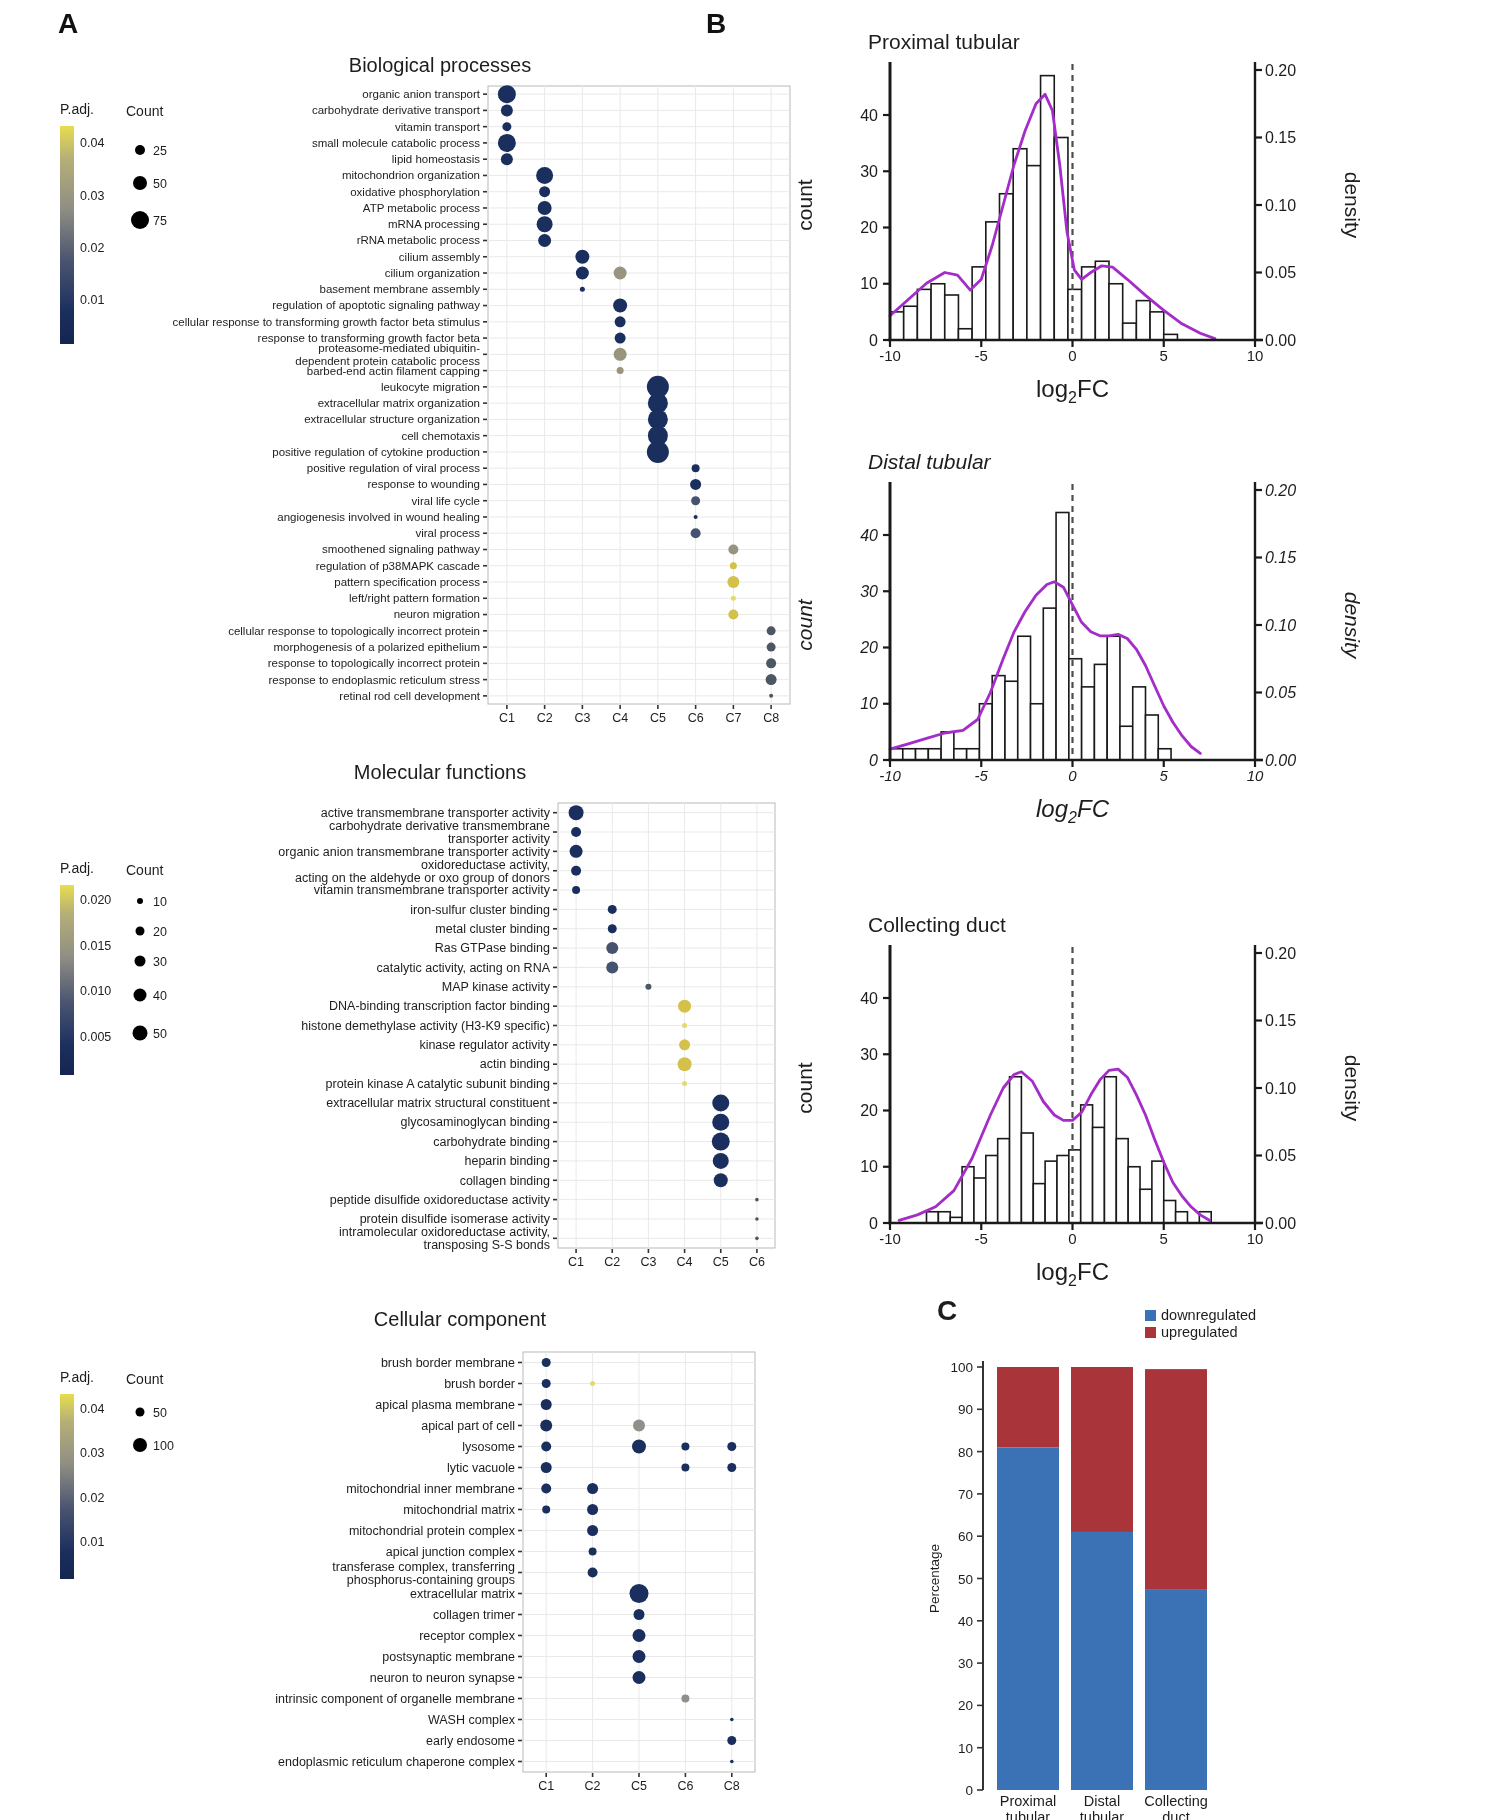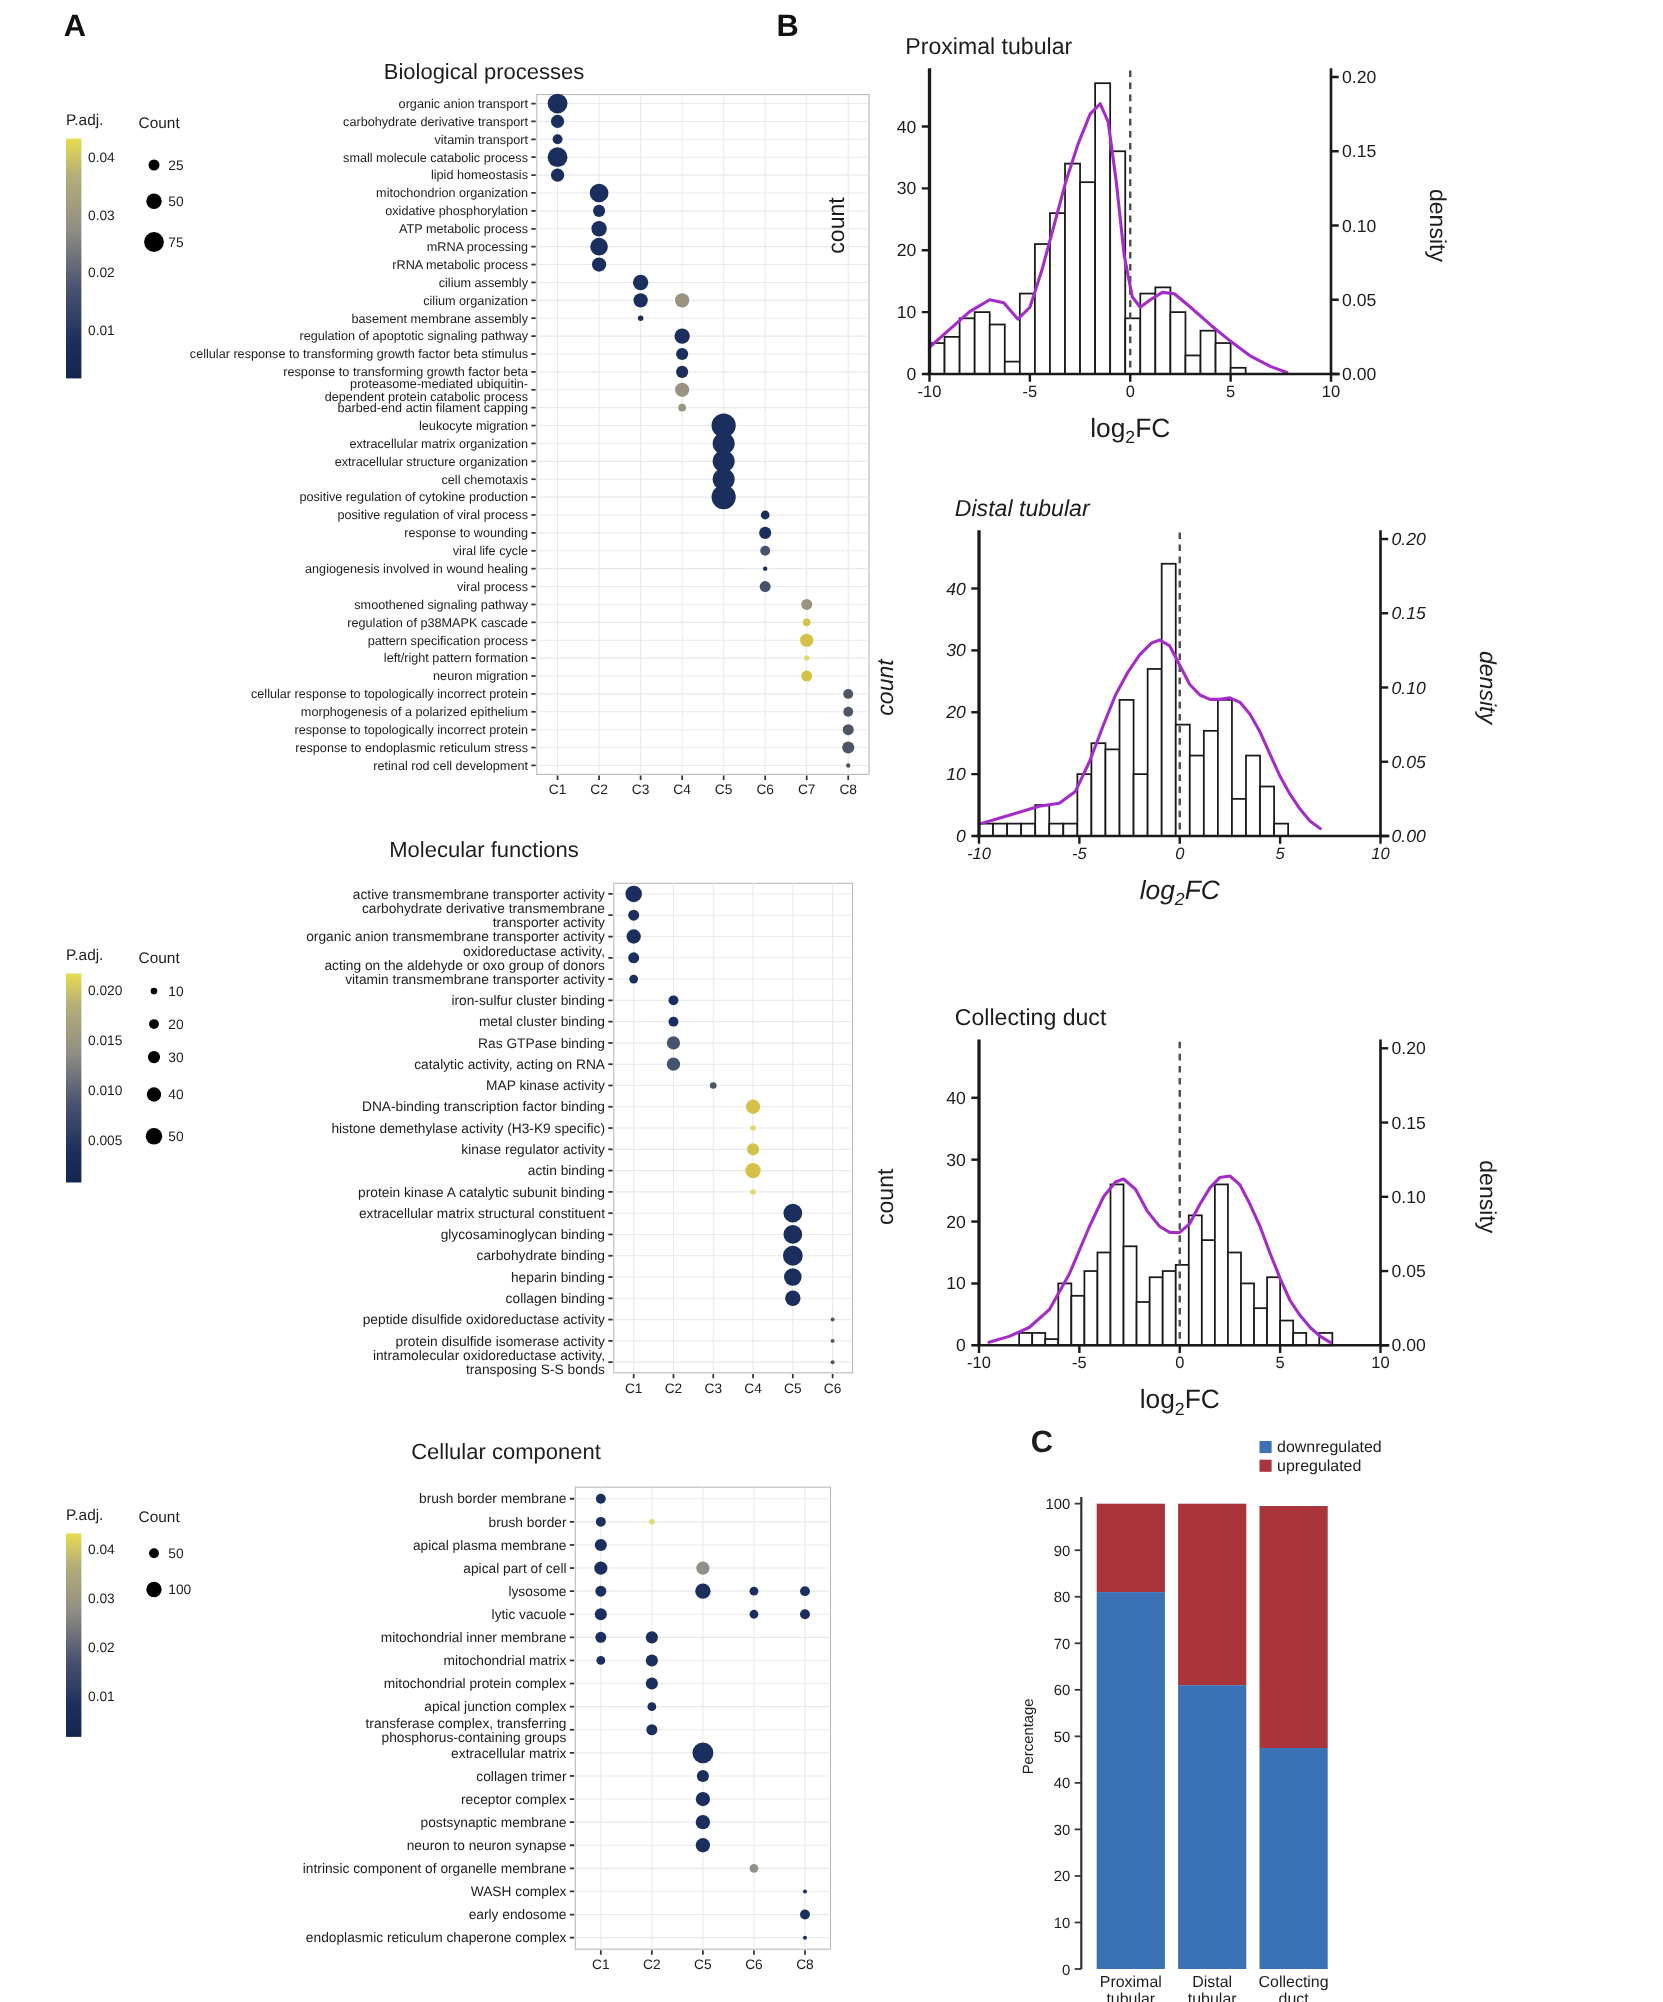--- a/index.html
+++ b/index.html
@@ -482,21 +482,21 @@
       <line x1="552.6" y1="481" x2="552.6" y2="485" stroke="#333" stroke-width="1.6"></line>
       <text x="552.6" y="498" font-size="12.5" text-anchor="middle" font-family="&quot;Liberation Sans&quot;, sans-serif">C2</text>
       <line x1="599" y1="481" x2="599" y2="485" stroke="#333" stroke-width="1.6"></line>
       <text x="599" y="498" font-size="12.5" text-anchor="middle" font-family="&quot;Liberation Sans&quot;, sans-serif">C5</text>
       <line x1="645.4" y1="481" x2="645.4" y2="485" stroke="#333" stroke-width="1.6"></line>
       <text x="645.4" y="498" font-size="12.5" text-anchor="middle" font-family="&quot;Liberation Sans&quot;, sans-serif">C6</text>
       <line x1="691.8" y1="481" x2="691.8" y2="485" stroke="#333" stroke-width="1.6"></line>
       <text x="691.8" y="498" font-size="12.5" text-anchor="middle" font-family="&quot;Liberation Sans&quot;, sans-serif">C8</text>
     </svg></div>
 
-<div class="abs" style="left:715px;top:25px;width:750px;height:420px;"><svg width="750" height="420" viewBox="0 0 750 420">
+<div class="abs" style="left:760px;top:25px;width:750px;height:420px;text-align:right;"><svg width="750" height="420" viewBox="0 0 750 420">
       <text x="108" y="24" font-size="21" text-anchor="start" font-family="&quot;Liberation Sans&quot;, sans-serif" font-weight="500">Proximal tubular</text>
       <rect x="130" y="286.875" width="13.6875" height="28.125" fill="#ffffff" stroke="#1a1a1a" stroke-width="1.6"></rect>
       <rect x="143.6875" y="281.25" width="13.6875" height="33.75" fill="#ffffff" stroke="#1a1a1a" stroke-width="1.6"></rect>
       <rect x="157.375" y="264.375" width="13.6875" height="50.625" fill="#ffffff" stroke="#1a1a1a" stroke-width="1.6"></rect>
       <rect x="171.0625" y="258.75" width="13.6875" height="56.25" fill="#ffffff" stroke="#1a1a1a" stroke-width="1.6"></rect>
       <rect x="184.75" y="270" width="13.6875" height="45" fill="#ffffff" stroke="#1a1a1a" stroke-width="1.6"></rect>
       <rect x="198.4375" y="303.75" width="13.6875" height="11.25" fill="#ffffff" stroke="#1a1a1a" stroke-width="1.6"></rect>
       <rect x="212.125" y="241.875" width="13.6875" height="73.125" fill="#ffffff" stroke="#1a1a1a" stroke-width="1.6"></rect>
       <rect x="225.8125" y="196.875" width="13.6875" height="118.125" fill="#ffffff" stroke="#1a1a1a" stroke-width="1.6"></rect>
       <rect x="239.5" y="168.75" width="13.6875" height="146.25" fill="#ffffff" stroke="#1a1a1a" stroke-width="1.6"></rect>

